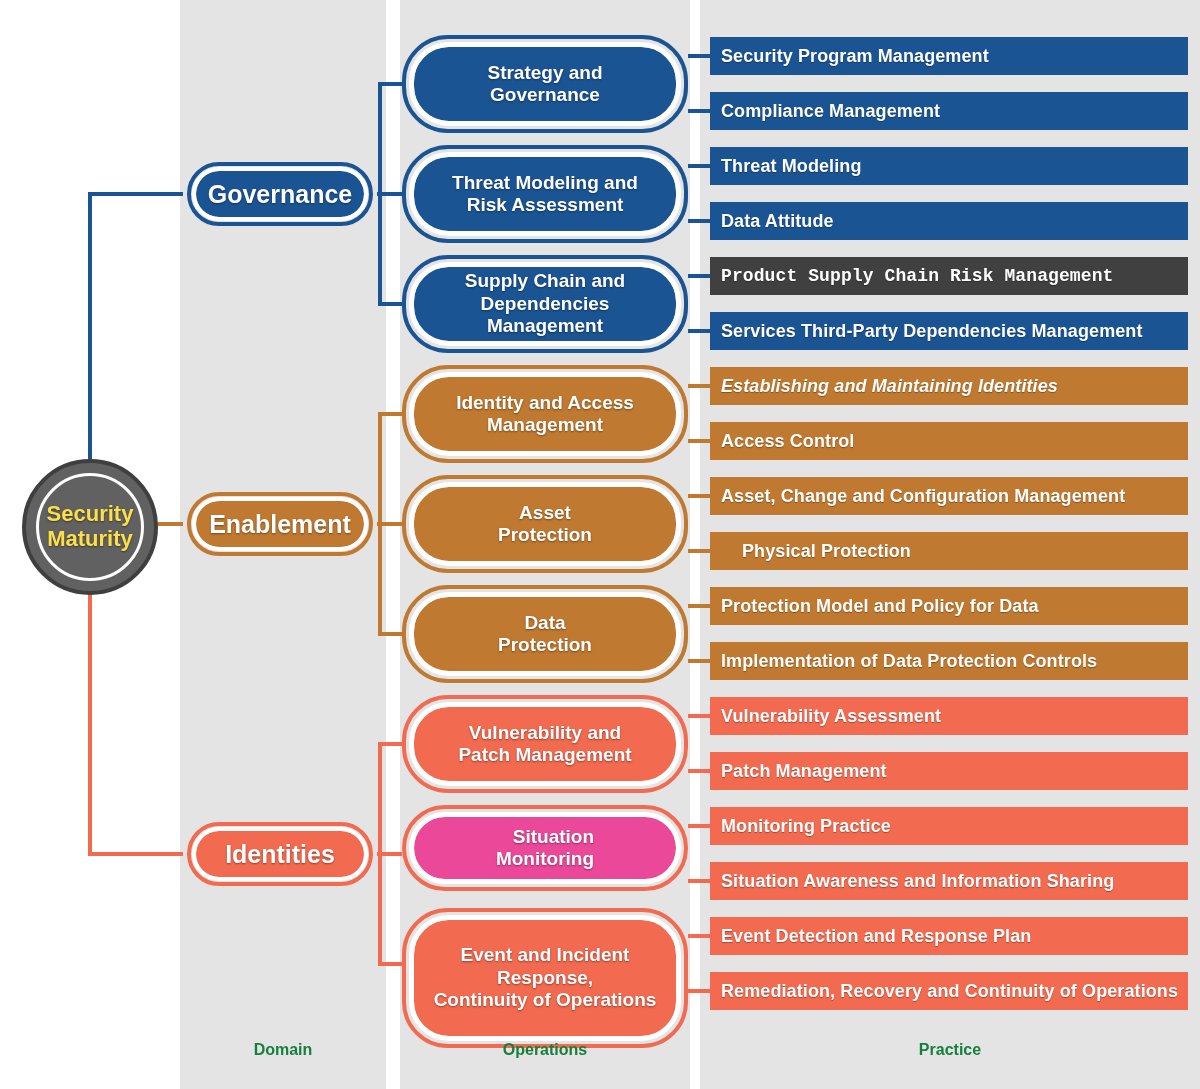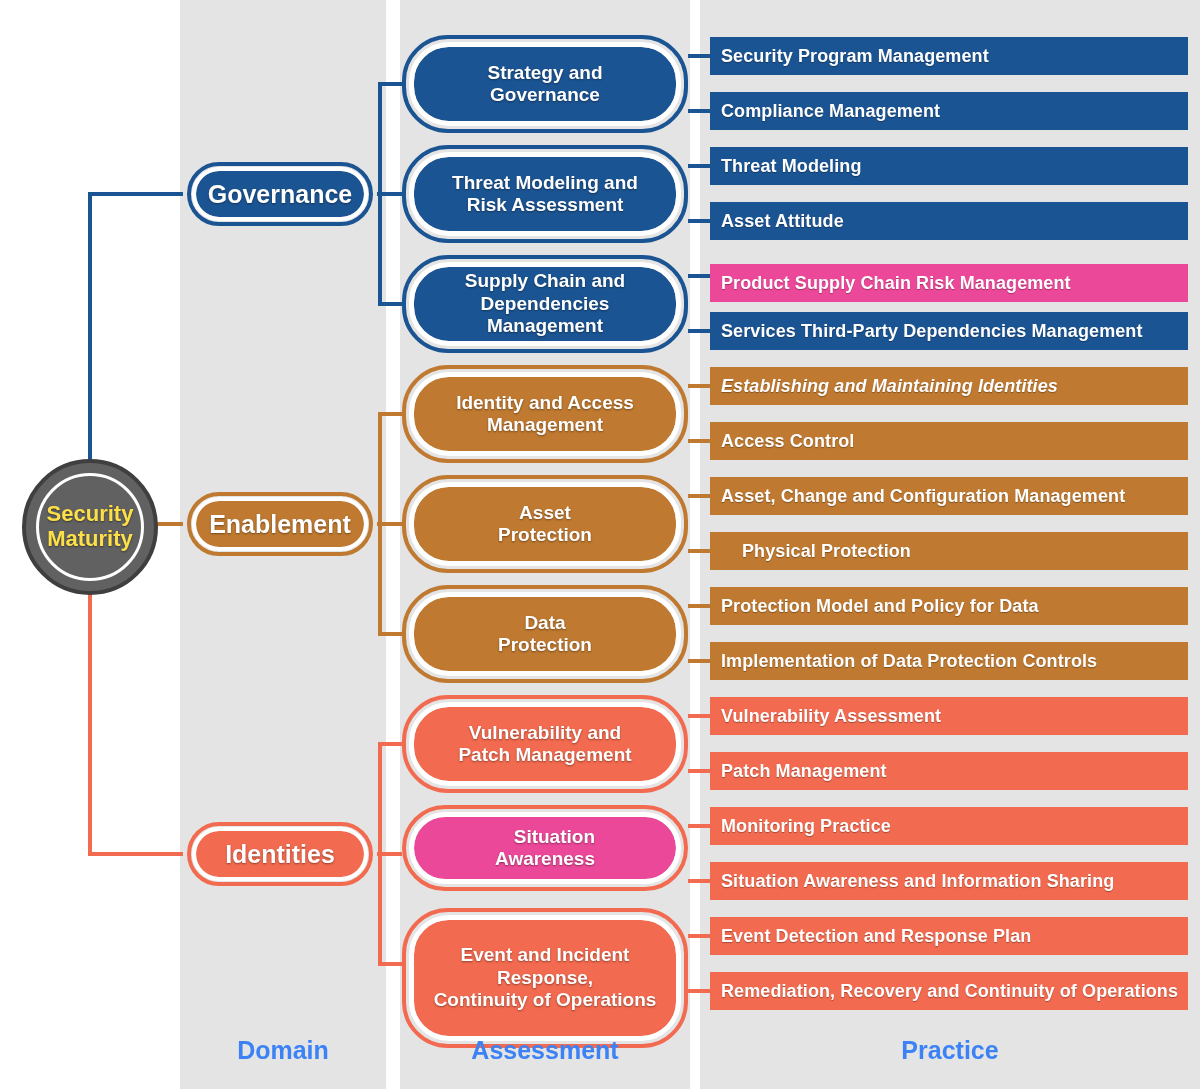--- a/index.html
+++ b/index.html
@@ -7,21 +7,21 @@
   #canvas{position:relative;width:1200px;height:1089px;background:#fff;overflow:hidden;}
 
   
   .band{position:absolute;background:#e4e4e4;top:0;}
   #band-domain{left:180px;width:206px;height:1089px;}
   #band-subdomain{left:400px;width:290px;height:1089px;}
   #band-practice{left:700px;width:500px;height:1089px;}
 
   
   .col-label{position:absolute;top:1030px;height:40px;line-height:40px;
-             text-align:center;font-size:25px;font-weight:bold;color:#3b82f6;}
+             text-align:center;font-size:16px;font-weight:bold;color:#15803d;}
   #label-domain{left:180px;width:206px;}
   #label-subdomain{left:400px;width:290px;}
   #label-practice{left:700px;width:500px;}
 
   
   .ln{position:absolute;}
 
   
   #root-node{position:absolute;left:22px;top:459px;width:136px;height:136px;
     border-radius:50%;background:#616161;border:4px solid #3f3f3f;
@@ -118,31 +118,31 @@
         <div class="inner-ring"></div>
         <div class="stxt">
           <div>Strategy and</div>
           <div>Governance</div>
         </div>
       </div>
       <div class="practice" style="top: 147px; background: rgb(27, 84, 146);">
         <span>Threat Modeling</span>
       </div>
       <div class="practice" style="top: 202px; background: rgb(27, 84, 146);">
-        <span>Asset Attitude</span>
+        <span>Data Attitude</span>
       </div>
       <div class="subdomain" style="left: 414px; top: 157px; width: 262px; height: 74px; background: rgb(27, 84, 146);">
         <div class="outer" style="border-color: rgb(27, 84, 146);"></div>
         <div class="inner-ring"></div>
         <div class="stxt">
           <div>Threat Modeling and</div>
           <div>Risk Assessment</div>
         </div>
       </div>
-      <div class="practice" style="top: 264px; background: #ec4899;">
+      <div class="practice" style="top: 257px; background: #404040; font-family: Liberation Mono, monospace;">
         <span>Product Supply Chain Risk Management</span>
       </div>
       <div class="practice" style="top: 312px; background: rgb(27, 84, 146);">
         <span>Services Third-Party Dependencies Management</span>
       </div>
       <div class="subdomain" style="left: 414px; top: 267px; width: 262px; height: 74px; background: rgb(27, 84, 146);">
         <div class="outer" style="border-color: rgb(27, 84, 146);"></div>
         <div class="inner-ring"></div>
         <div class="stxt">
           <div>Supply Chain and</div>
@@ -219,21 +219,21 @@
         <span>Monitoring Practice</span>
       </div>
       <div class="practice" style="top: 862px; background: rgb(242, 106, 79);">
         <span>Situation Awareness and Information Sharing</span>
       </div>
       <div class="subdomain" style="left: 414px; top: 817px; width: 262px; height: 62px; background: #ec4899; text-align: right;">
         <div class="outer" style="border-color: rgb(242, 106, 79);"></div>
         <div class="inner-ring"></div>
         <div class="stxt">
           <div>Situation</div>
-          <div>Awareness</div>
+          <div>Monitoring</div>
         </div>
       </div>
       <div class="practice" style="top: 917px; background: rgb(242, 106, 79);">
         <span>Event Detection and Response Plan</span>
       </div>
       <div class="practice" style="top: 972px; background: rgb(242, 106, 79);">
         <span>Remediation, Recovery and Continuity of Operations</span>
       </div>
       <div class="subdomain" style="left: 414px; top: 920px; width: 262px; height: 116px; background: rgb(242, 106, 79);">
         <div class="outer" style="border-color: rgb(242, 106, 79);"></div>
@@ -253,16 +253,16 @@
 
   <div id="root-node">
     <div id="root-ring"></div>
     <div id="root-label">
       <div>Security</div>
       <div>Maturity</div>
     </div>
   </div>
 
   <div class="col-label" id="label-domain">Domain</div>
-  <div class="col-label" id="label-subdomain">Assessment</div>
+  <div class="col-label" id="label-subdomain">Operations</div>
   <div class="col-label" id="label-practice">Practice</div>
 
 </div>
 
 </body></html>

